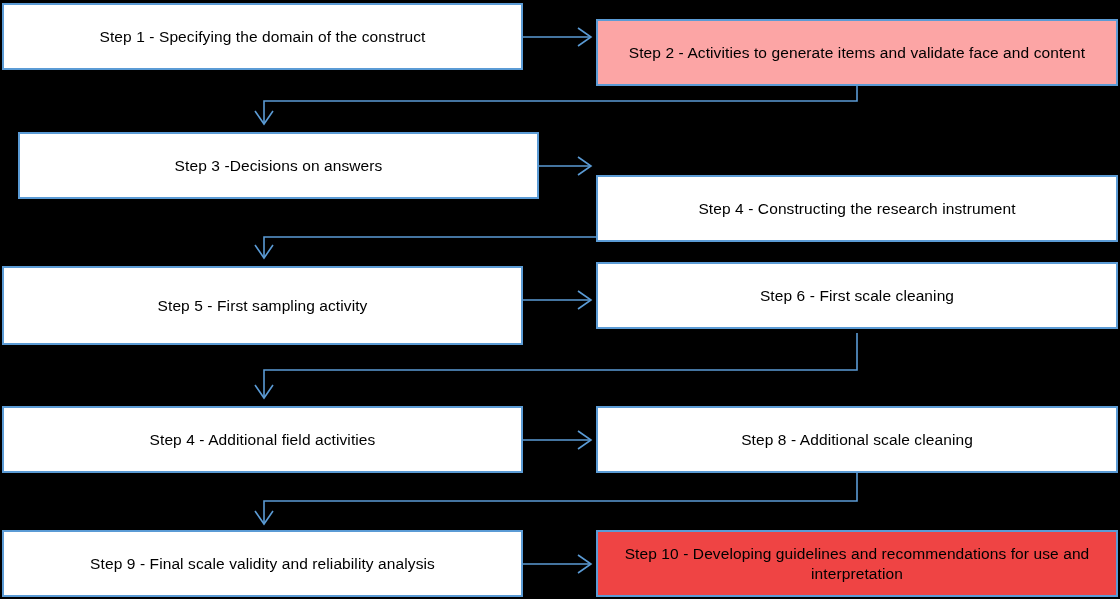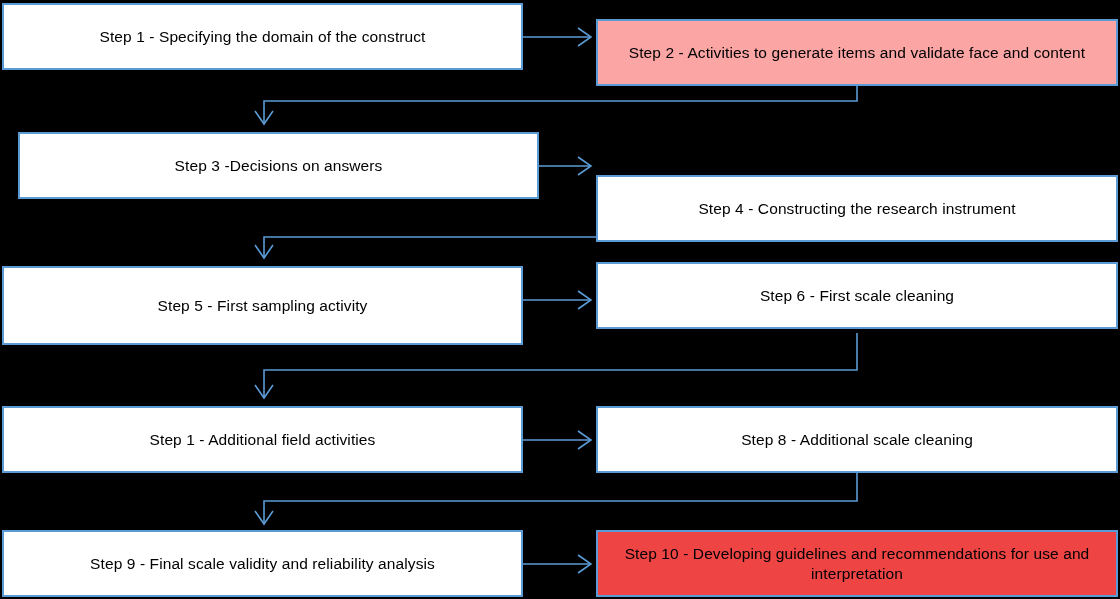--- a/index.html
+++ b/index.html
@@ -110,21 +110,21 @@
   <div class="node-box" style="left: 596px; top: 132px; width: 522px; height: 67px; background: rgb(255, 255, 255); border-color: rgb(91, 155, 213); color: rgb(0, 0, 0); margin-top: 43px;">
     <span class="node-label">Step 4 - Constructing the research instrument</span>
   </div>
   <div class="node-box" style="left: 2px; top: 266px; width: 521px; height: 79px; background: rgb(255, 255, 255); border-color: rgb(91, 155, 213); color: rgb(0, 0, 0);">
     <span class="node-label">Step 5 - First sampling activity</span>
   </div>
   <div class="node-box" style="left: 596px; top: 262px; width: 522px; height: 67px; background: rgb(255, 255, 255); border-color: rgb(91, 155, 213); color: rgb(0, 0, 0);">
     <span class="node-label">Step 6 - First scale cleaning</span>
   </div>
   <div class="node-box" style="left: 2px; top: 406px; width: 521px; height: 67px; background: rgb(255, 255, 255); border-color: rgb(91, 155, 213); color: rgb(0, 0, 0);">
-    <span class="node-label">Step 1 - Additional field activities</span>
+    <span class="node-label">Step 4 - Additional field activities</span>
   </div>
   <div class="node-box" style="left: 596px; top: 406px; width: 522px; height: 67px; background: rgb(255, 255, 255); border-color: rgb(91, 155, 213); color: rgb(0, 0, 0);">
     <span class="node-label">Step 8 - Additional scale cleaning</span>
   </div>
   <div class="node-box" style="left: 2px; top: 530px; width: 521px; height: 67px; background: rgb(255, 255, 255); border-color: rgb(91, 155, 213); color: rgb(0, 0, 0);">
     <span class="node-label">Step 9 - Final scale validity and reliability analysis</span>
   </div>
   <div class="node-box" style="left: 596px; top: 530px; width: 522px; height: 67px; background: #ef4444; border-color: rgb(91, 155, 213); color: rgb(0, 0, 0);">
     <span class="node-label">Step 10 - Developing guidelines and recommendations for use and interpretation</span>
   </div>

